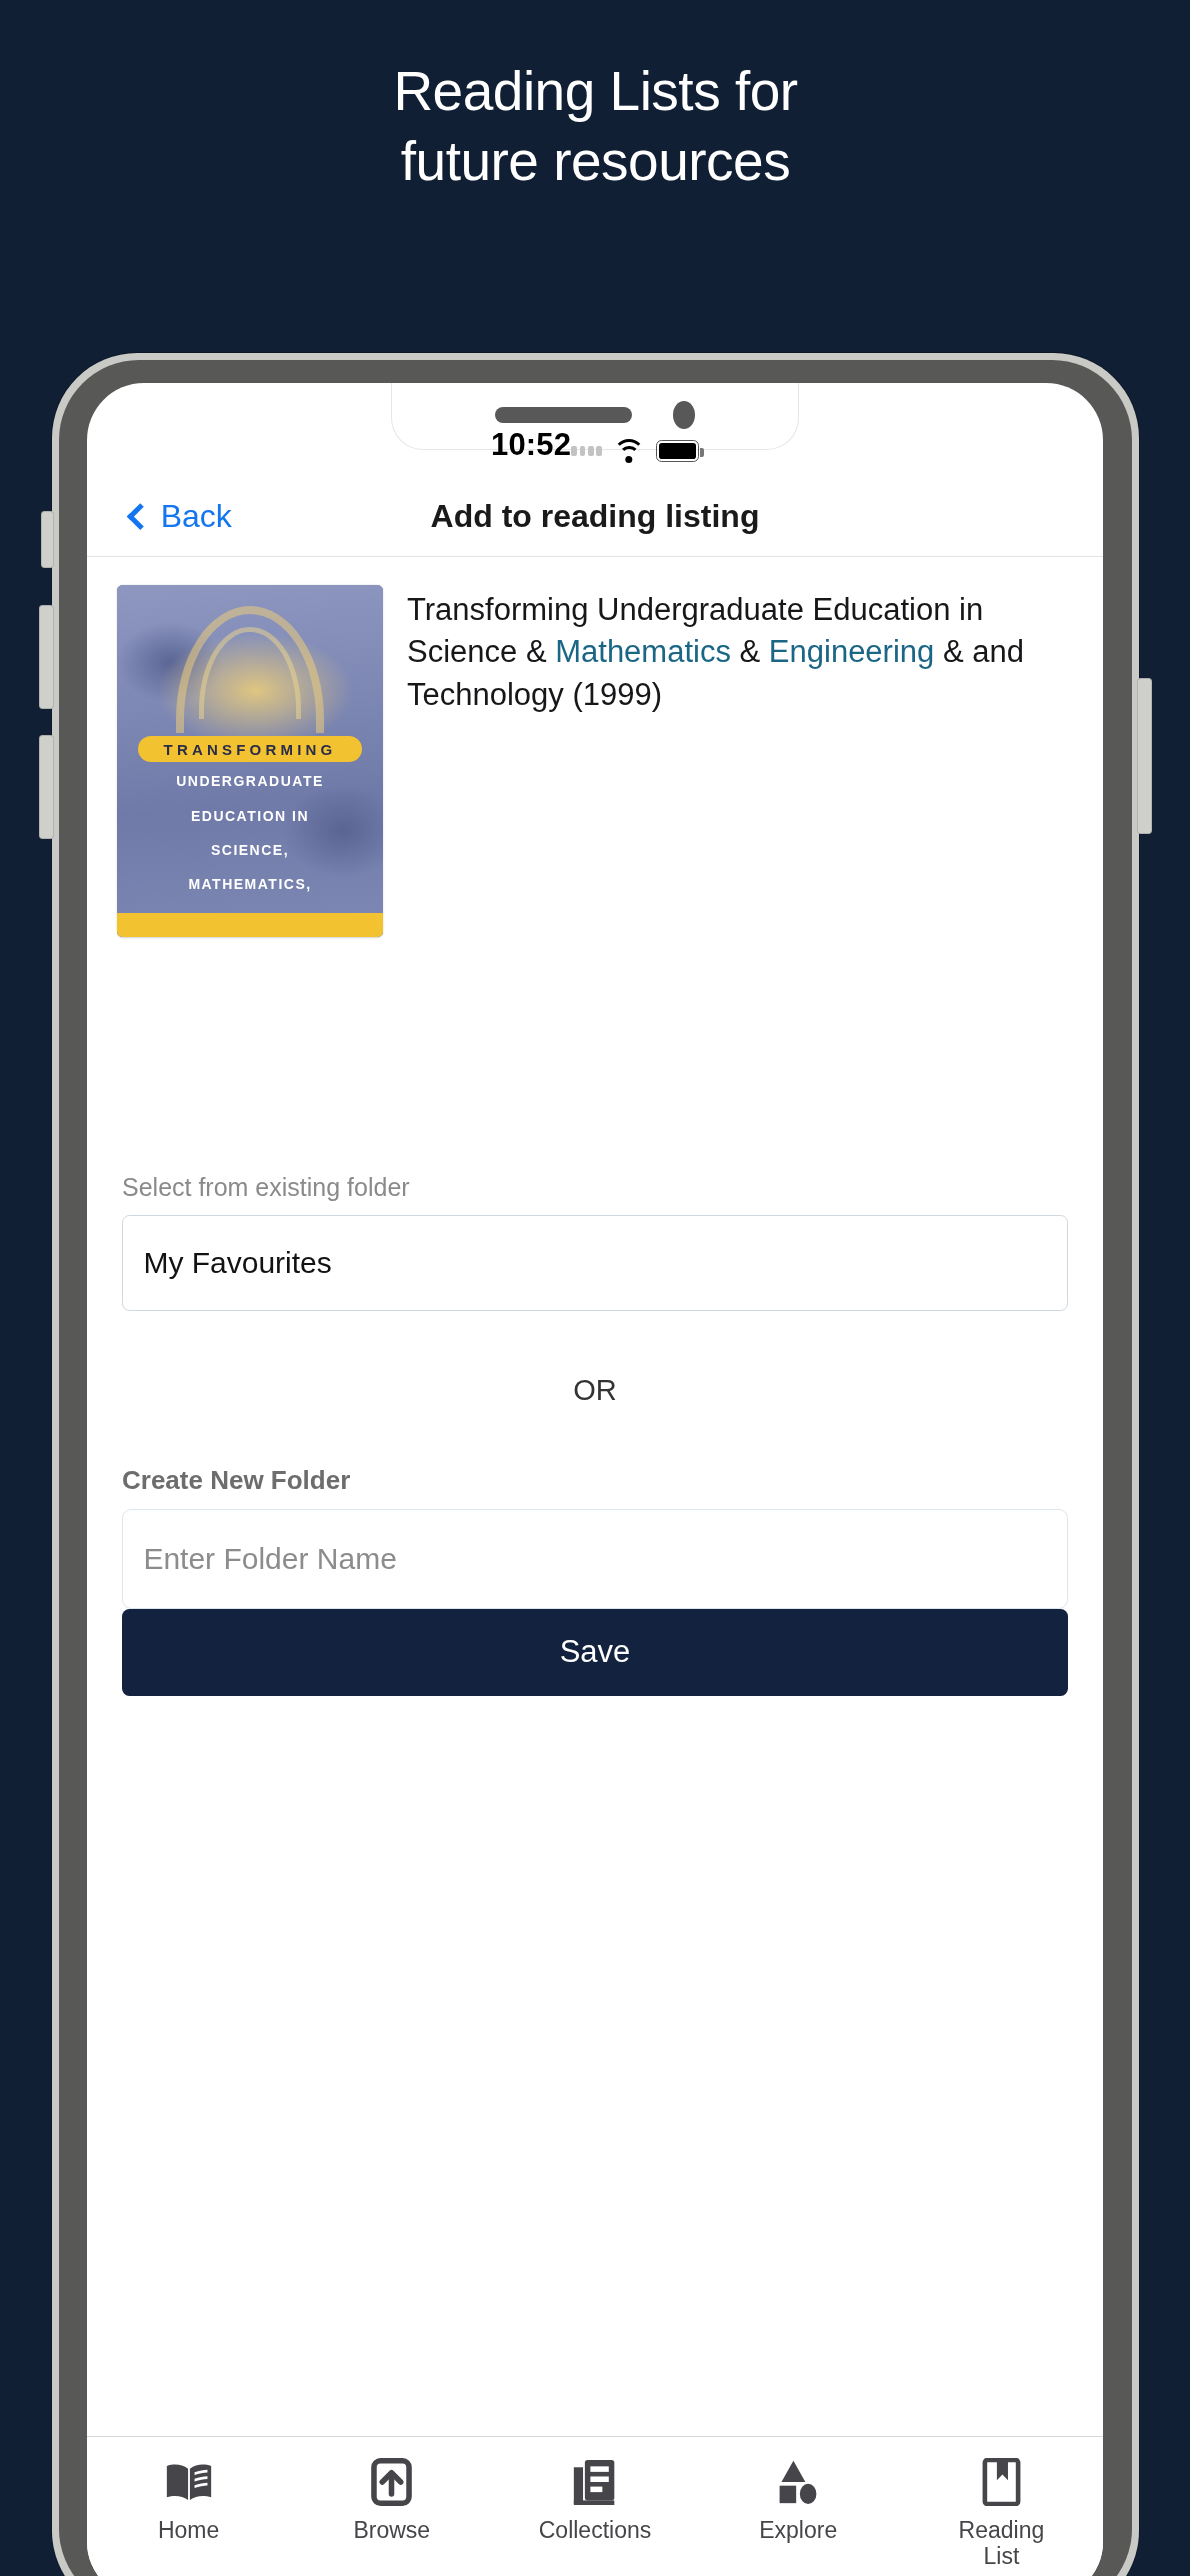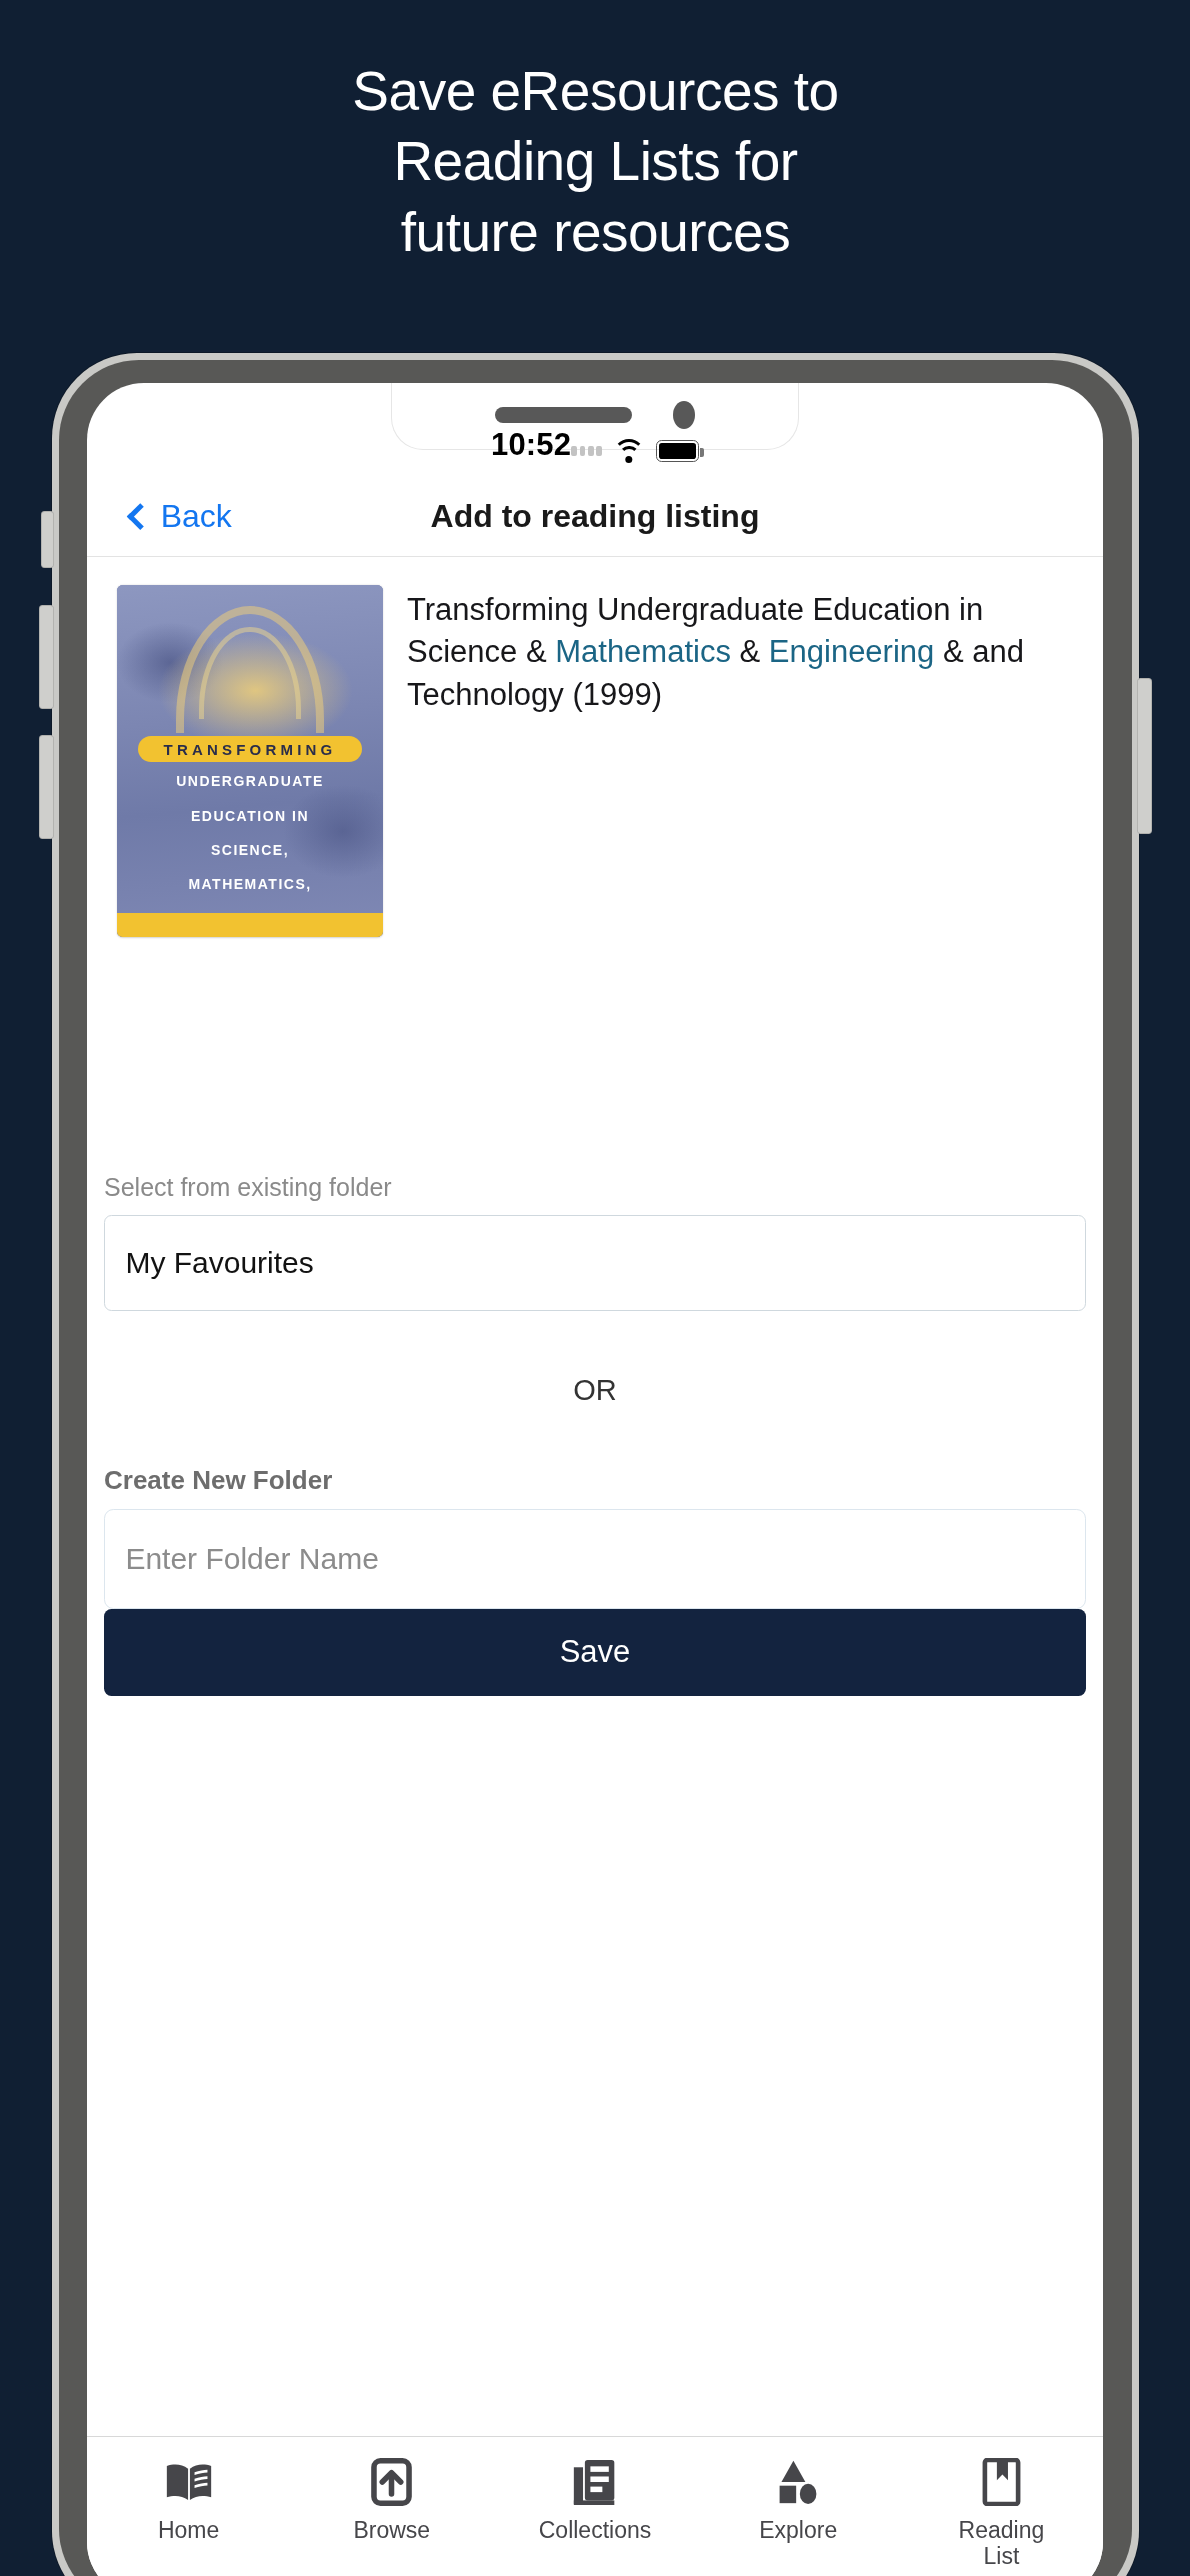--- a/index.html
+++ b/index.html
@@ -225,21 +225,21 @@
   }
   .book-title {
     font-size:31px;
     line-height:1.37;
     color:#17171a;
     padding-top:3.7px;
   }
   .book-title .lk { color:#1b6585; }
 
   .form {
-    padding:0 17px;
+    padding:0 35px;
     margin-top:236px;
   }
   .field-label {
     font-size:25px; color:#8a8a8a; margin-bottom:13px;
   }
   .field-label.dark { color:#6d6d6d; font-weight:700; font-size:26px; }
   .select-box {
     height:96px;
     border:0.9px solid #cfd8de;
     border-radius:7.4px;
@@ -296,21 +296,20 @@
   .tab .lb {
     font-size:23px; color:#46464a; text-align:center; line-height:1.16;
     max-width:139px;
   }
   svg { display:block; }
 </style>
 </head>
 <body>
 
 <div class="promo">
-  <span>Save eResources to</span>
   <span>Reading Lists for</span>
   <span>future resources</span>
 </div>
 
 <div class="device">
   <div class="device-inner-bezel"></div>
 
   <div class="btn-side btn-mute"></div>
   <div class="btn-side btn-volup"></div>
   <div class="btn-side btn-voldn"></div>

